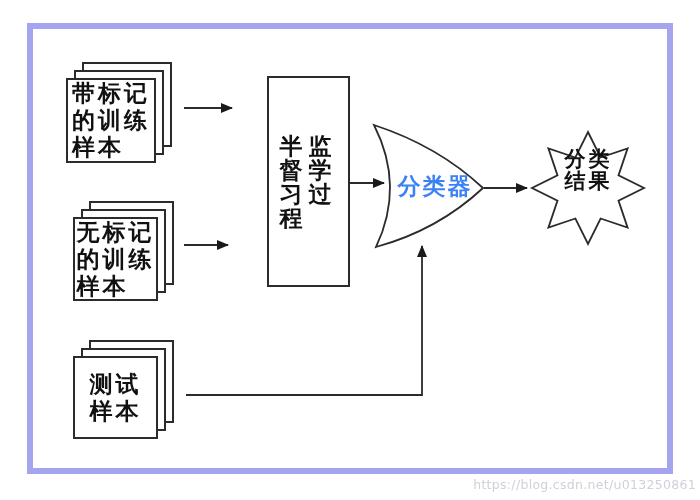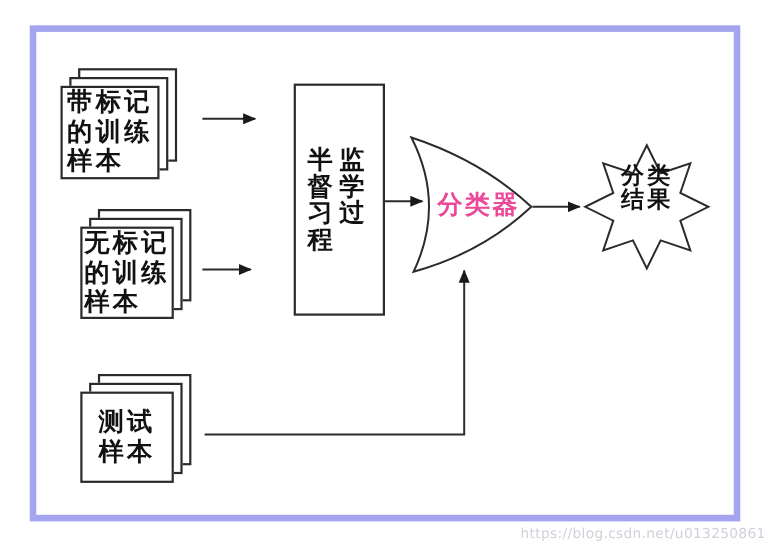--- a/index.html
+++ b/index.html
@@ -59,21 +59,21 @@
     font-size: 23px;
     line-height: 24px;
     letter-spacing: 6px;
     color: #111111;
   }
 
   .classifier-label {
     position: absolute; left: 391px; top: 171px; width: 88px;
     text-align: center;
     font-weight: bold; font-size: 23px; letter-spacing: 2px;
-    color: #ec4899;
+    color: #3b82f6;
   }
   .result-label {
     position: absolute; left: 540px; top: 148px; width: 97px;
     text-align: center;
     white-space: pre-line;
     font-weight: bold; font-size: 21px; line-height: 22px; letter-spacing: 3px;
     color: #111111;
   }
 
   .watermark {
@@ -101,31 +101,31 @@
 
     <polygon points="588,132 600.6,157.5 627.6,148.4 618.5,175.4 644,188 618.5,200.6 627.6,227.6 600.6,218.5 588,244 575.4,218.5 548.4,227.6 557.5,200.6 532,188 557.5,175.4 548.4,148.4 575.4,157.5" fill="#ffffff" stroke="#2b2b2b" stroke-width="1.8"></polygon>
 
     <line x1="184" y1="108" x2="232" y2="108" stroke="#2b2b2b" stroke-width="1.8" marker-end="url(#arrowhead)"></line>
     <line x1="184" y1="245" x2="228" y2="245" stroke="#2b2b2b" stroke-width="1.8" marker-end="url(#arrowhead)"></line>
     <line x1="326" y1="183" x2="384" y2="183" stroke="#2b2b2b" stroke-width="1.8" marker-end="url(#arrowhead)"></line>
     <line x1="484" y1="188" x2="527" y2="188" stroke="#2b2b2b" stroke-width="1.8" marker-end="url(#arrowhead)"></line>
     <polyline points="186,395 422,395 422,246" fill="none" stroke="#2b2b2b" stroke-width="1.8" marker-end="url(#arrowhead)"></polyline>
   </svg>
 
-  <div class="stack s1" style="left:55px; top:62px; width:128px; height:101px;">
+  <div class="stack s1" style="left:66px; top:62px; width:128px; height:101px;">
     <div class="page back"></div>
     <div class="page mid"></div>
     <div class="page front">
       <span class="page-label">带标记
 的训练
 样本</span>
     </div>
   </div>
 
-  <div class="stack s2" style="left:73px; top:190px; width:101px; height:112px;border-radius:17px;">
+  <div class="stack s2" style="left:73px; top:201px; width:101px; height:112px;border-radius:17px;">
     <div class="page back"></div>
     <div class="page mid"></div>
     <div class="page front">
       <span class="page-label">无标记
 的训练
 样本</span>
     </div>
   </div>
 
   <div class="stack s3" style="left:73px; top:340px; width:101px; height:76px;">

